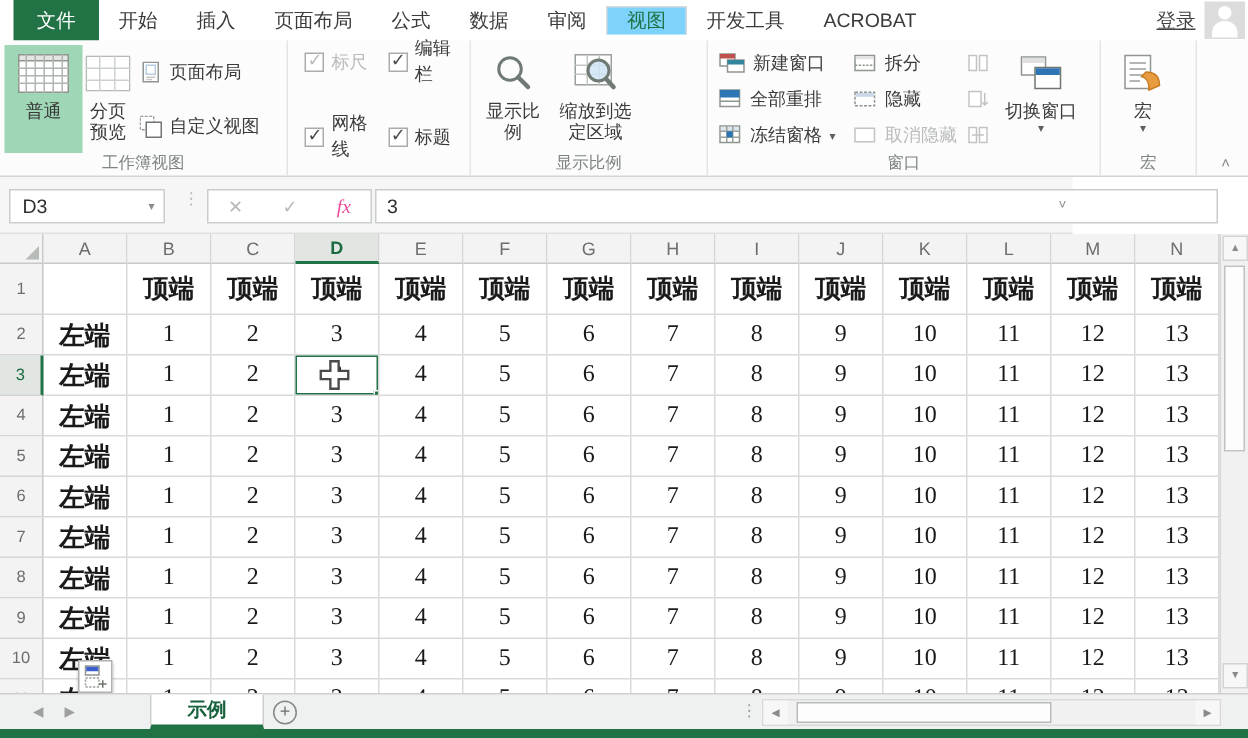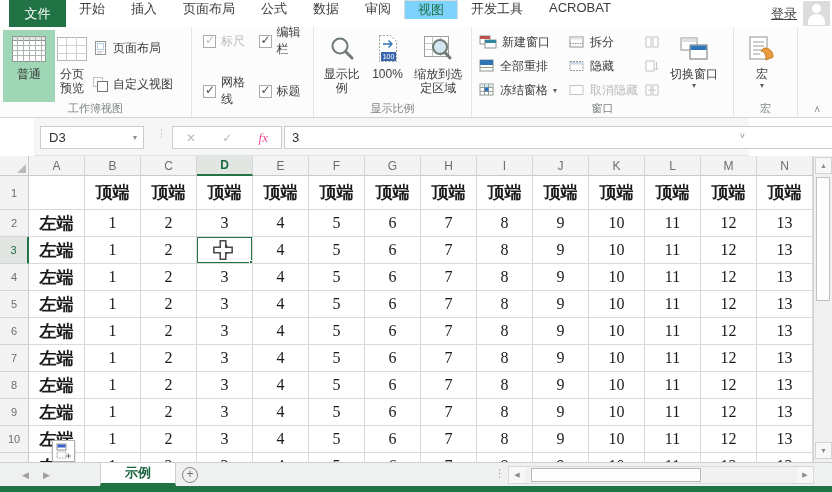--- a/index.html
+++ b/index.html
@@ -3,21 +3,21 @@
 <meta charset="utf-8">
 <style>
   * { margin:0; padding:0; box-sizing:border-box; }
   html,body { background:#e9e9e9; }
   body { font-family:"Liberation Sans","DejaVu Sans",sans-serif; }
   .app { position:relative; width:832px; height:492px; background:#fff; overflow:hidden; }
 
   
   .tabbar { position:absolute; left:0; top:0; width:832px; height:27px; background:#fff; display:flex; align-items:stretch; }
   .file-tab { background:#217346; color:#fff; width:57px; margin-left:9px; display:flex; align-items:center; justify-content:center; font-size:13px; }
-  .tabs { display:flex; align-items:flex-start; }
+  .tabs { display:flex; align-items:center; }
   .tab { padding:0 13px; display:flex; align-items:center; font-size:13px; color:#3b3b3b; cursor:default; }
   .tab.selected { color:#217346; background:#7dd3fc; border:1px solid #d8dbd9; border-bottom:none; }
   .signin { margin-left:auto; display:flex; align-items:center; font-size:13px; color:#444; padding-right:6px;text-decoration:underline; }
   .avatar { width:27px; height:25px; margin:1px 2px 0 0; background:#dcdcdc; position:relative; }
   .avatar::before { content:""; position:absolute; left:9px; top:3px; width:9px; height:9px; border-radius:50%; background:#fff; }
   .avatar::after { content:""; position:absolute; left:5px; top:13px; width:17px; height:11px; border-radius:8px 8px 0 0; background:#fff; }
 
   
   .ribbon { position:absolute; left:0; top:27px; width:832px; height:91px; background:#fbfcfb; border-bottom:1px solid #d4d4d4; display:flex; }
   .rgroup { position:relative; height:100%; border-right:1px solid #e2e5e3; display:flex; align-items:flex-start; padding:3px 3px 16px 3px; }
@@ -35,21 +35,21 @@
   .checkitem { display:flex; align-items:center; gap:5px; font-size:12px; color:#3b3b3b; }
   .cb { width:13px; height:13px; border:1px solid #ababab; background:#fff; position:relative; flex:none; }
   .cb.checked::after { content:"✓"; position:absolute; left:1px; top:-3px; font-size:12px; color:#4a4a4a; }
   .checkitem.disabled .cb.checked::after { color:#b9bcba; }
   .tinycol { display:flex; flex-direction:column; justify-content:space-around; height:72px; padding:0 2px; }
   .tinybtn { width:18px; height:16px; display:flex; align-items:center; justify-content:center; }
   .collapse { position:absolute; right:12px; bottom:2px; font-size:10px; color:#7e8480; }
   svg { display:block; }
 
   
-  .frow { position:absolute; left:0; top:118px; width:715px; height:38px; background:#f5f6f5; border-bottom:1px solid #e0e0e0;margin-left:34px; }
+  .frow { position:absolute; left:0; top:118px; width:715px; height:38px; background:#f5f6f5; border-bottom:1px solid #e0e0e0; }
   .namebox { position:absolute; left:6px; top:8px; width:104px; height:23px; background:#fff; border:1px solid #c9cdcb; display:flex; align-items:center; font-size:13px; color:#2f2f2f; padding-left:8px; }
   .nb-arrow { margin-left:auto; padding-right:6px; font-size:8px; color:#8a8a8a; }
   .fdots { position:absolute; left:122px; top:12px; color:#b9b9b9; font-size:11px; letter-spacing:0; line-height:7px; }
   .fbtns { position:absolute; left:138px; top:8px; width:110px; height:23px; background:#fff; border:1px solid #c9cdcb; display:flex; align-items:center; justify-content:space-around; }
   .fbtn { color:#b9b9b9; font-size:12px; }
   .fbtn.fx { color:#ec4899; font-family:"Liberation Serif",serif; font-style:italic; font-size:13px; }
   .ffield { position:absolute; left:250px; top:8px; width:562px; height:23px; background:#fff; border:1px solid #c9cdcb; display:flex; align-items:center; padding-left:7px; font-size:13px; color:#2f2f2f; }
   .fchev { position:absolute; right:4px; top:13px; font-size:9px; color:#8a8a8a; }
 
   
@@ -178,31 +178,20 @@
     <div class="rgroup" style="width:158px">
       <div class="bigbtn" style="width:50px">
         <span class="ic">
           <svg width="28" height="28">
               <circle cx="12" cy="11" r="7.5" fill="none" stroke="#6f7a74" stroke-width="2"></circle>
               <line x1="17.5" y1="16.5" x2="24" y2="23" stroke="#6f7a74" stroke-width="3" stroke-linecap="round"></line>
             </svg>
         </span>
         <span class="lbl">显示比例</span>
       </div>
-      <div class="bigbtn" style="width:42px">
-        <span class="ic">
-          <svg width="26" height="30">
-              <path d="M4.5 1.5h11l6 6v20h-17z" fill="#fff" stroke="#9aa09a" stroke-dasharray="2 1.5"></path>
-              <path d="M8 10h9m-3.5-3.5L17 10l-3.5 3.5" stroke="#2e75b5" fill="none" stroke-width="1.4"></path>
-              <rect x="6" y="18" width="15" height="9" fill="#3a66ad"></rect>
-              <text x="13.5" y="25" font-size="7" fill="#fff" text-anchor="middle" font-family="Liberation Sans,sans-serif">100</text>
-            </svg>
-        </span>
-        <span class="lbl">100%</span>
-      </div>
       <div class="bigbtn" style="width:60px">
         <span class="ic">
           <svg width="30" height="30">
               <rect x="1.5" y="2.5" width="24" height="20" fill="#fff" stroke="#9aa09a"></rect>
               <path d="M1.5 9.5h24M1.5 15.5h24M9.5 2.5v20M17.5 2.5v20" stroke="#c2c7c2"></path>
               <circle cx="17" cy="13" r="7" fill="#cfe3f5" fill-opacity="0.85" stroke="#6f7a74" stroke-width="2"></circle>
               <line x1="22" y1="18.5" x2="27" y2="24" stroke="#6f7a74" stroke-width="3" stroke-linecap="round"></line>
             </svg>
         </span>
         <span class="lbl">缩放到选定区域</span>

